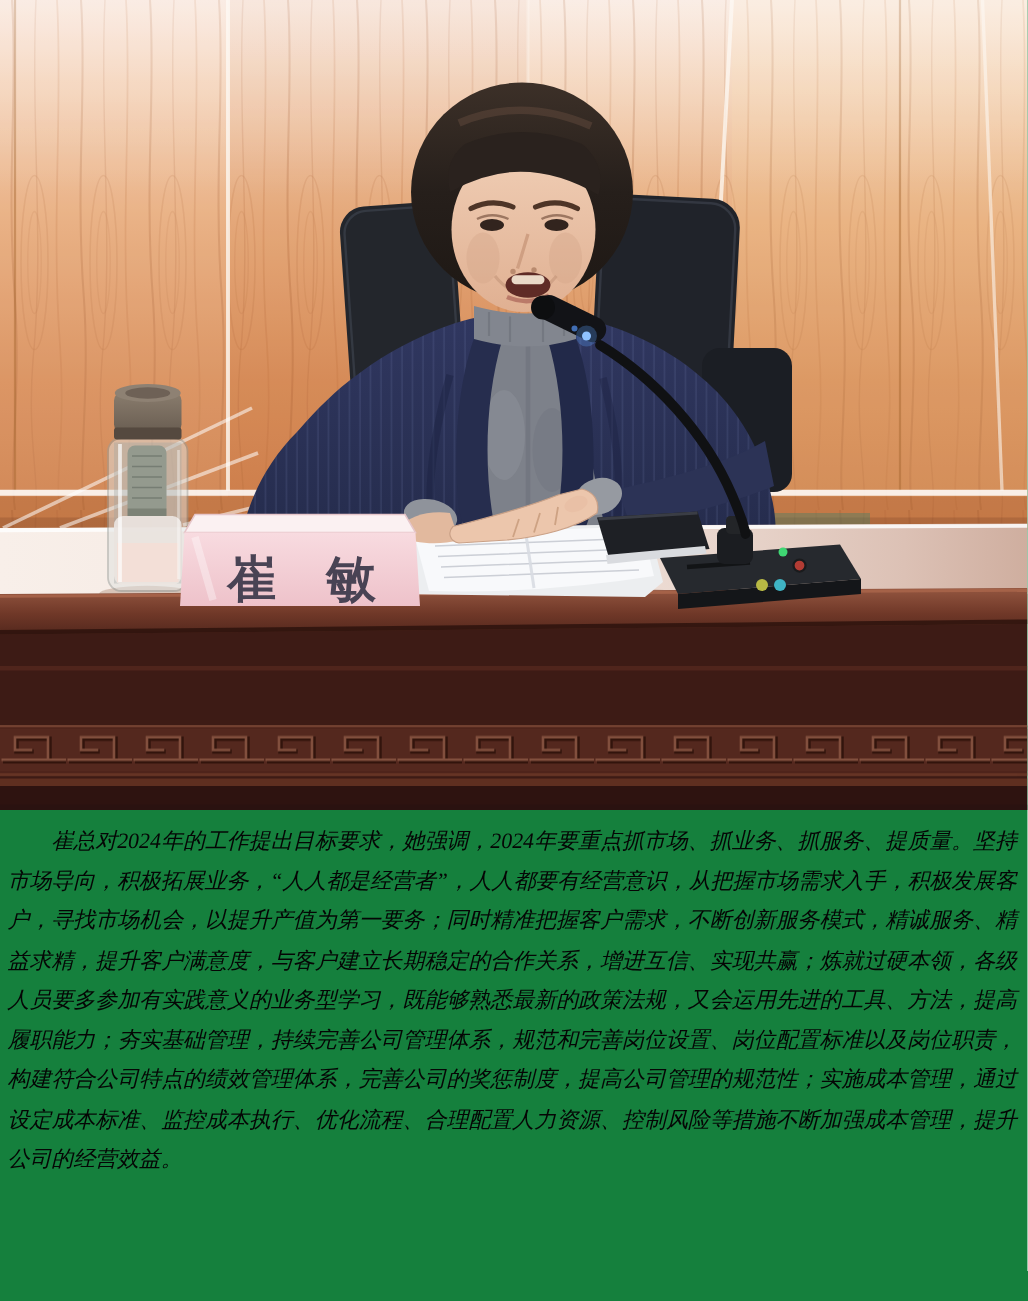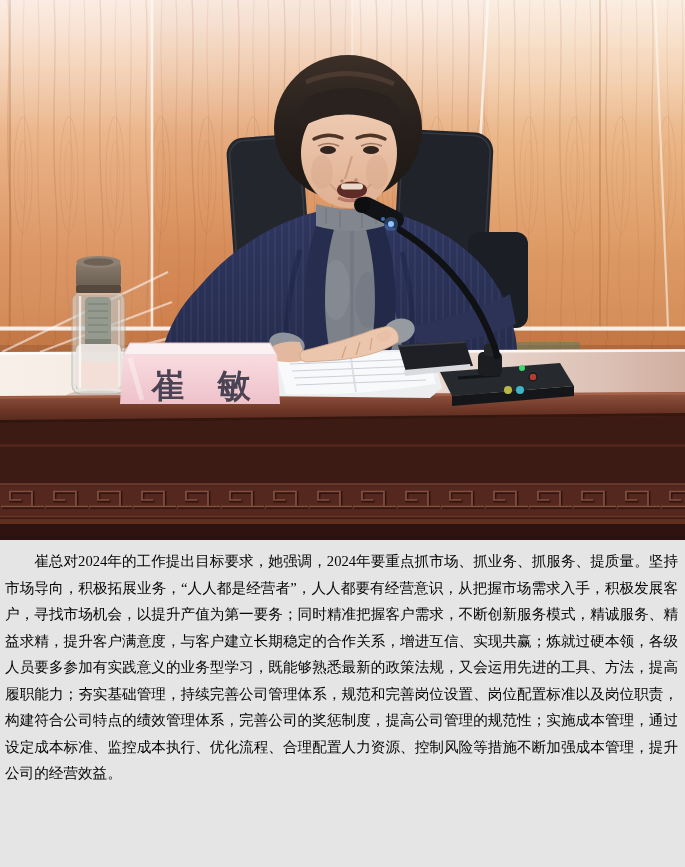--- a/index.html
+++ b/index.html
@@ -1,29 +1,29 @@
 <!DOCTYPE html>
 <html><head>
 <meta charset="utf-8">
 <style>
   html,body{margin:0;padding:0;background:#ffffff;}
   .page{
-    width:685px;height:867px;margin:0;overflow:hidden;background:#e5e5e5;
+    width:685px;height:867px;margin:0;overflow:hidden;background:#15803d;
     font-family:"Liberation Serif","DejaVu Serif",serif;
   }
   .photo{margin:0;width:685px;height:540px;display:block;line-height:0;}
   .photo svg{display:block;}
   .article{
     padding:8px 7px 0 5px;
     font-size:14.6px;
     line-height:26.55px;
     text-align:justify;
     color:#050505;
   }
-  .article p{margin:0;text-indent:2em;}
+  .article p{margin:0;text-indent:2em;font-style:italic;}
 </style>
 </head>
 <body>
 
 <div class="page">
 
   <figure class="photo">
     <svg viewBox="0 0 685 540" width="685" height="540" xmlns="http://www.w3.org/2000/svg">
       <defs>
         <linearGradient id="wallGrad" x1="0" y1="0" x2="0" y2="1">

